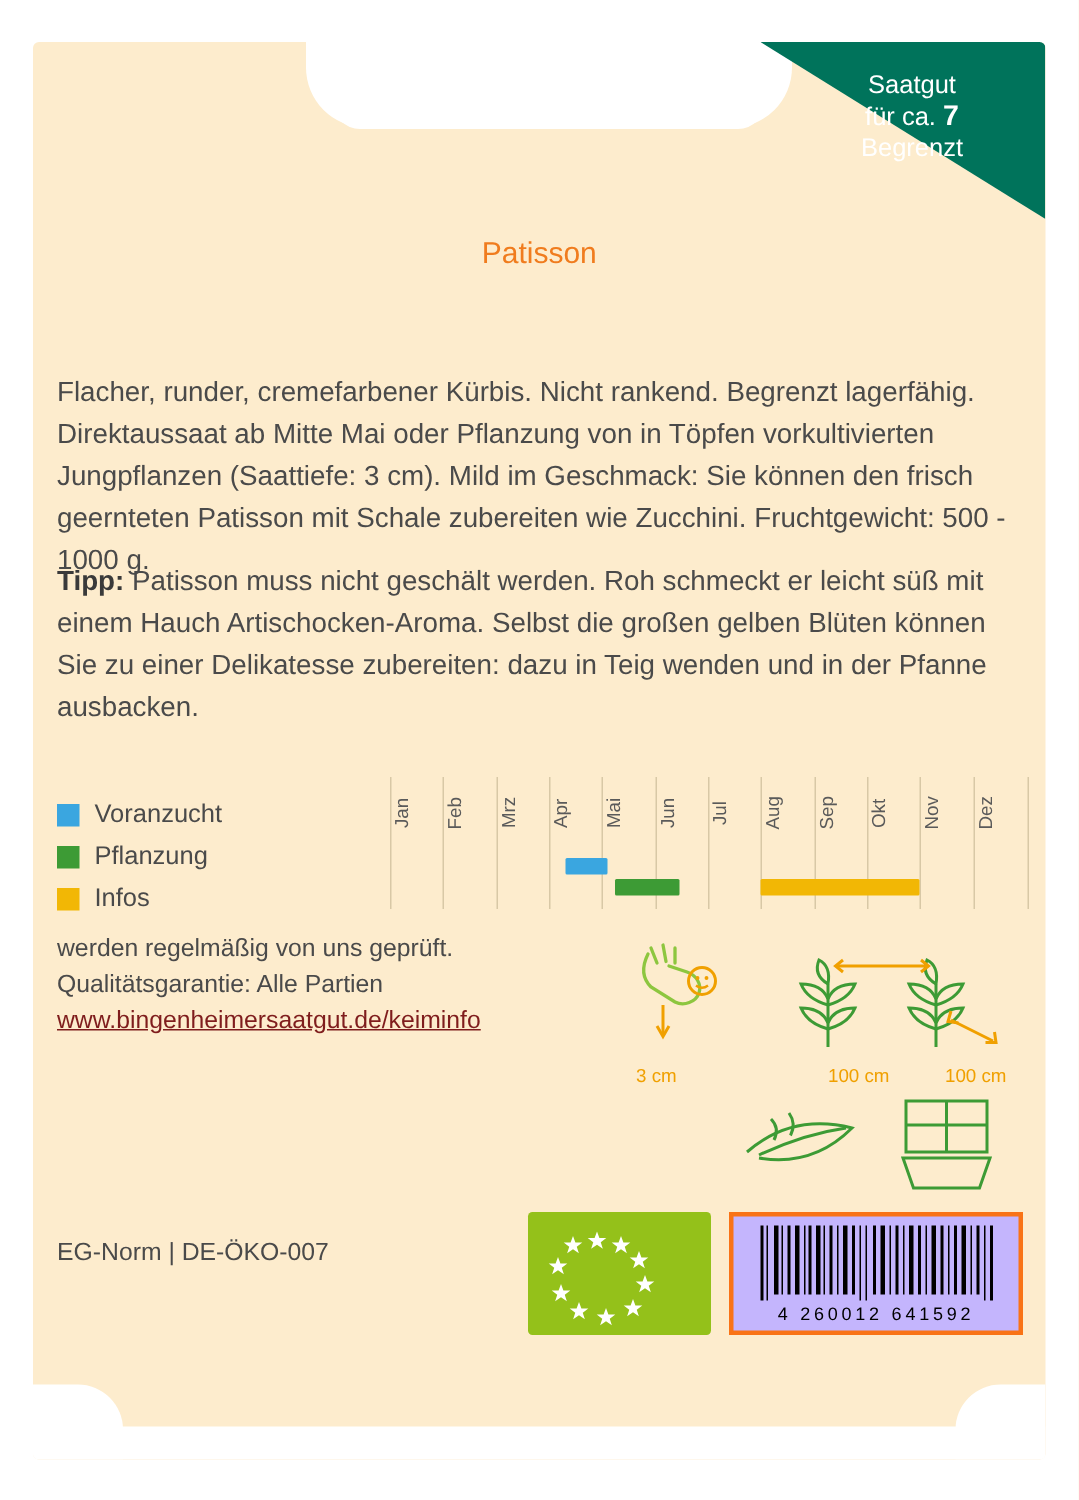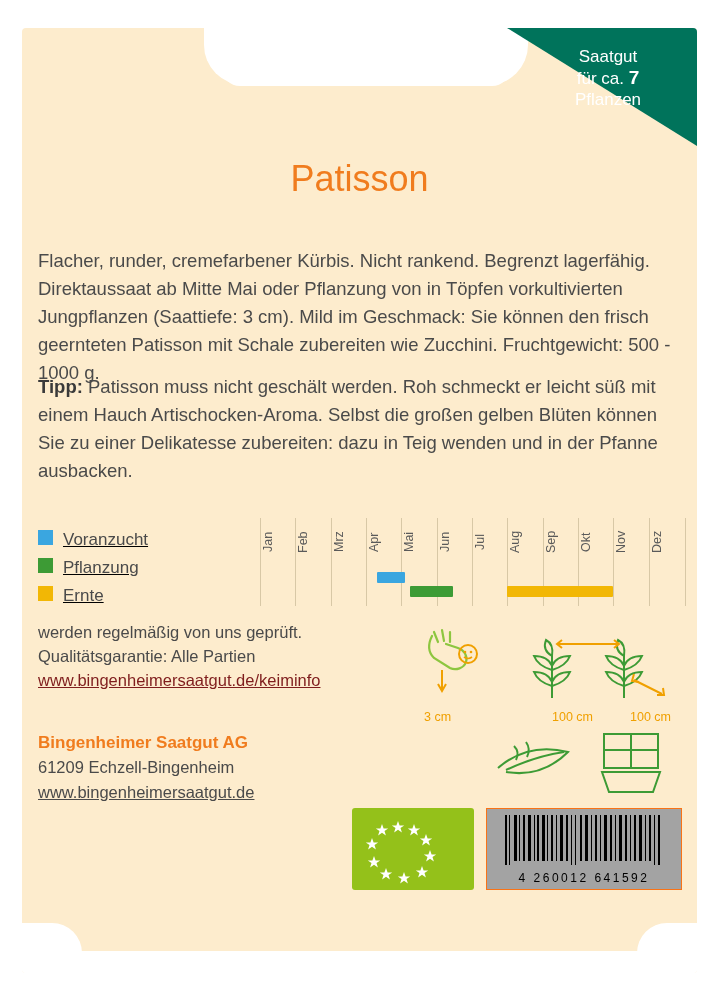--- a/index.html
+++ b/index.html
@@ -81,21 +81,21 @@
     background: #ffffff;
   }
 
   h1.title {
     position: absolute;
     left: 0; right: 0;
     top: 130px;
     margin: 0;
     text-align: center;
     color: #f07c1e;
-    font-size: 36px;
+    font-size: 20px;
     font-weight: normal;
   }
 
   .body-text {
     position: absolute;
     left: 16px;
     width: 640px;
     color: #4a4a4a;
     font-size: 18.5px;
     line-height: 28px;
@@ -108,24 +108,23 @@
   .calendar {
     position: absolute;
     left: 16px;
     top: 490px;
     width: 646px;
     height: 88px;
   }
   .legend { position: absolute; left: 0; top: 12px; }
   .legend-row {
     display: flex;
-    align-items: flex-start;
+    align-items: center;
     height: 26px;
     margin-bottom: 2px;
-    text-decoration: underline;
   }
   .legend-swatch {
     width: 15px; height: 15px; margin-right: 10px;
   }
   .legend-label { color: #4a4a4a; font-size: 17px; }
 
   .months {
     position: absolute;
     left: 222px;
     top: 0;
@@ -224,22 +223,22 @@
     background: #94c11a;
     border-radius: 3px;
   }
   
   .barcode-box {
     position: absolute;
     left: 464px;
     top: 780px;
     width: 196px;
     height: 82px;
-    background: #a3a3a3;
-    border: 1px solid #f97316;
+    background: #c4b5fd;
+    border: 3px solid #f97316;
     box-sizing: border-box;
   }
   .barcode-num {
     position: absolute;
     left: 0; right: 0;
     bottom: 4px;
     text-align: center;
     font-size: 12px;
     letter-spacing: 2.5px;
     color: #000;
@@ -251,21 +250,21 @@
 
 <div class="packet">
 
   <div class="hang-hole"></div>
 
   <div class="corner-badge"></div>
   <div class="corner-badge-text">
     <span>Saatgut</span><br>
     <span>für ca.</span>
     <b>7</b><br>
-    <span>Pflanzen</span>
+    <span>Begrenzt</span>
   </div>
 
   <h1 class="title">Patisson</h1>
 
   <div class="body-text" id="desc">Flacher, runder, cremefarbener Kürbis. Nicht rankend. Begrenzt lagerfähig. Direktaussaat ab Mitte Mai oder Pflanzung von in Töpfen vorkultivierten Jungpflanzen (Saattiefe: 3 cm). Mild im Geschmack: Sie können den frisch geernteten Patisson mit Schale zubereiten wie Zucchini. Fruchtgewicht: 500 - 1000 g.</div>
 
   <div class="body-text" id="tip">
     <b>Tipp:</b><span> Patisson muss nicht geschält werden. Roh schmeckt er leicht süß mit einem Hauch Artischocken-Aroma. Selbst die großen gelben Blüten können Sie zu einer Delikatesse zubereiten: dazu in Teig wenden und in der Pfanne ausbacken.</span>
   </div>
 
@@ -274,21 +273,21 @@
       <div class="legend-row">
         <span class="legend-swatch" style="background:#3aa6e0"></span>
         <span class="legend-label">Voranzucht</span>
       </div>
       <div class="legend-row">
         <span class="legend-swatch" style="background:#3d9b35"></span>
         <span class="legend-label">Pflanzung</span>
       </div>
       <div class="legend-row">
         <span class="legend-swatch" style="background:#f2b705"></span>
-        <span class="legend-label">Ernte</span>
+        <span class="legend-label">Infos</span>
       </div>
     </div>
     <div class="months" id="months">
         <div class="month-col" style="left: 0px; width: 35.3333px;">
           <div class="month-label" style="width: 35.3333px;">Jan</div>
         </div>
         <div class="month-col" style="left: 35.3333px; width: 35.3333px;">
           <div class="month-label" style="width: 35.3333px;">Feb</div>
         </div>
         <div class="month-col" style="left: 70.6667px; width: 35.3333px;">
@@ -326,27 +325,23 @@
         <div class="bar" style="left: 247.333px; width: 106px; top: 68px; background: rgb(242, 183, 5);"></div>
       </div>
   </div>
 
   <div class="quality-block">
     <div>werden regelmäßig von uns geprüft.</div>
     <div>Qualitätsgarantie: Alle Partien</div>
     <a href="#">www.bingenheimersaatgut.de/keiminfo</a>
   </div>
 
-  <div class="company">
-    <div class="name">Bingenheimer Saatgut AG</div>
-    <div>61209 Echzell-Bingenheim</div>
-    <a href="#">www.bingenheimersaatgut.de</a>
-  </div>
 
   <div class="artnr">
+    <div>EG-Norm | DE-ÖKO-007</div>
   </div>
 
   <div class="picto-area">
     <svg width="270" height="120" viewBox="0 0 270 120">
 
       <g stroke="#8dc63f" fill="none" stroke-width="2.2" stroke-linecap="round">
         <path d="M20,18 C16,26 16,34 22,40 L38,50 C44,53 52,50 54,44 C56,38 52,32 46,30 L34,26"></path>
         <path d="M22,14 L26,24 M30,12 L32,23 M38,14 L38,24"></path>
       </g>
       <circle cx="56" cy="36" r="9" fill="none" stroke="#f0a000" stroke-width="2"></circle>

